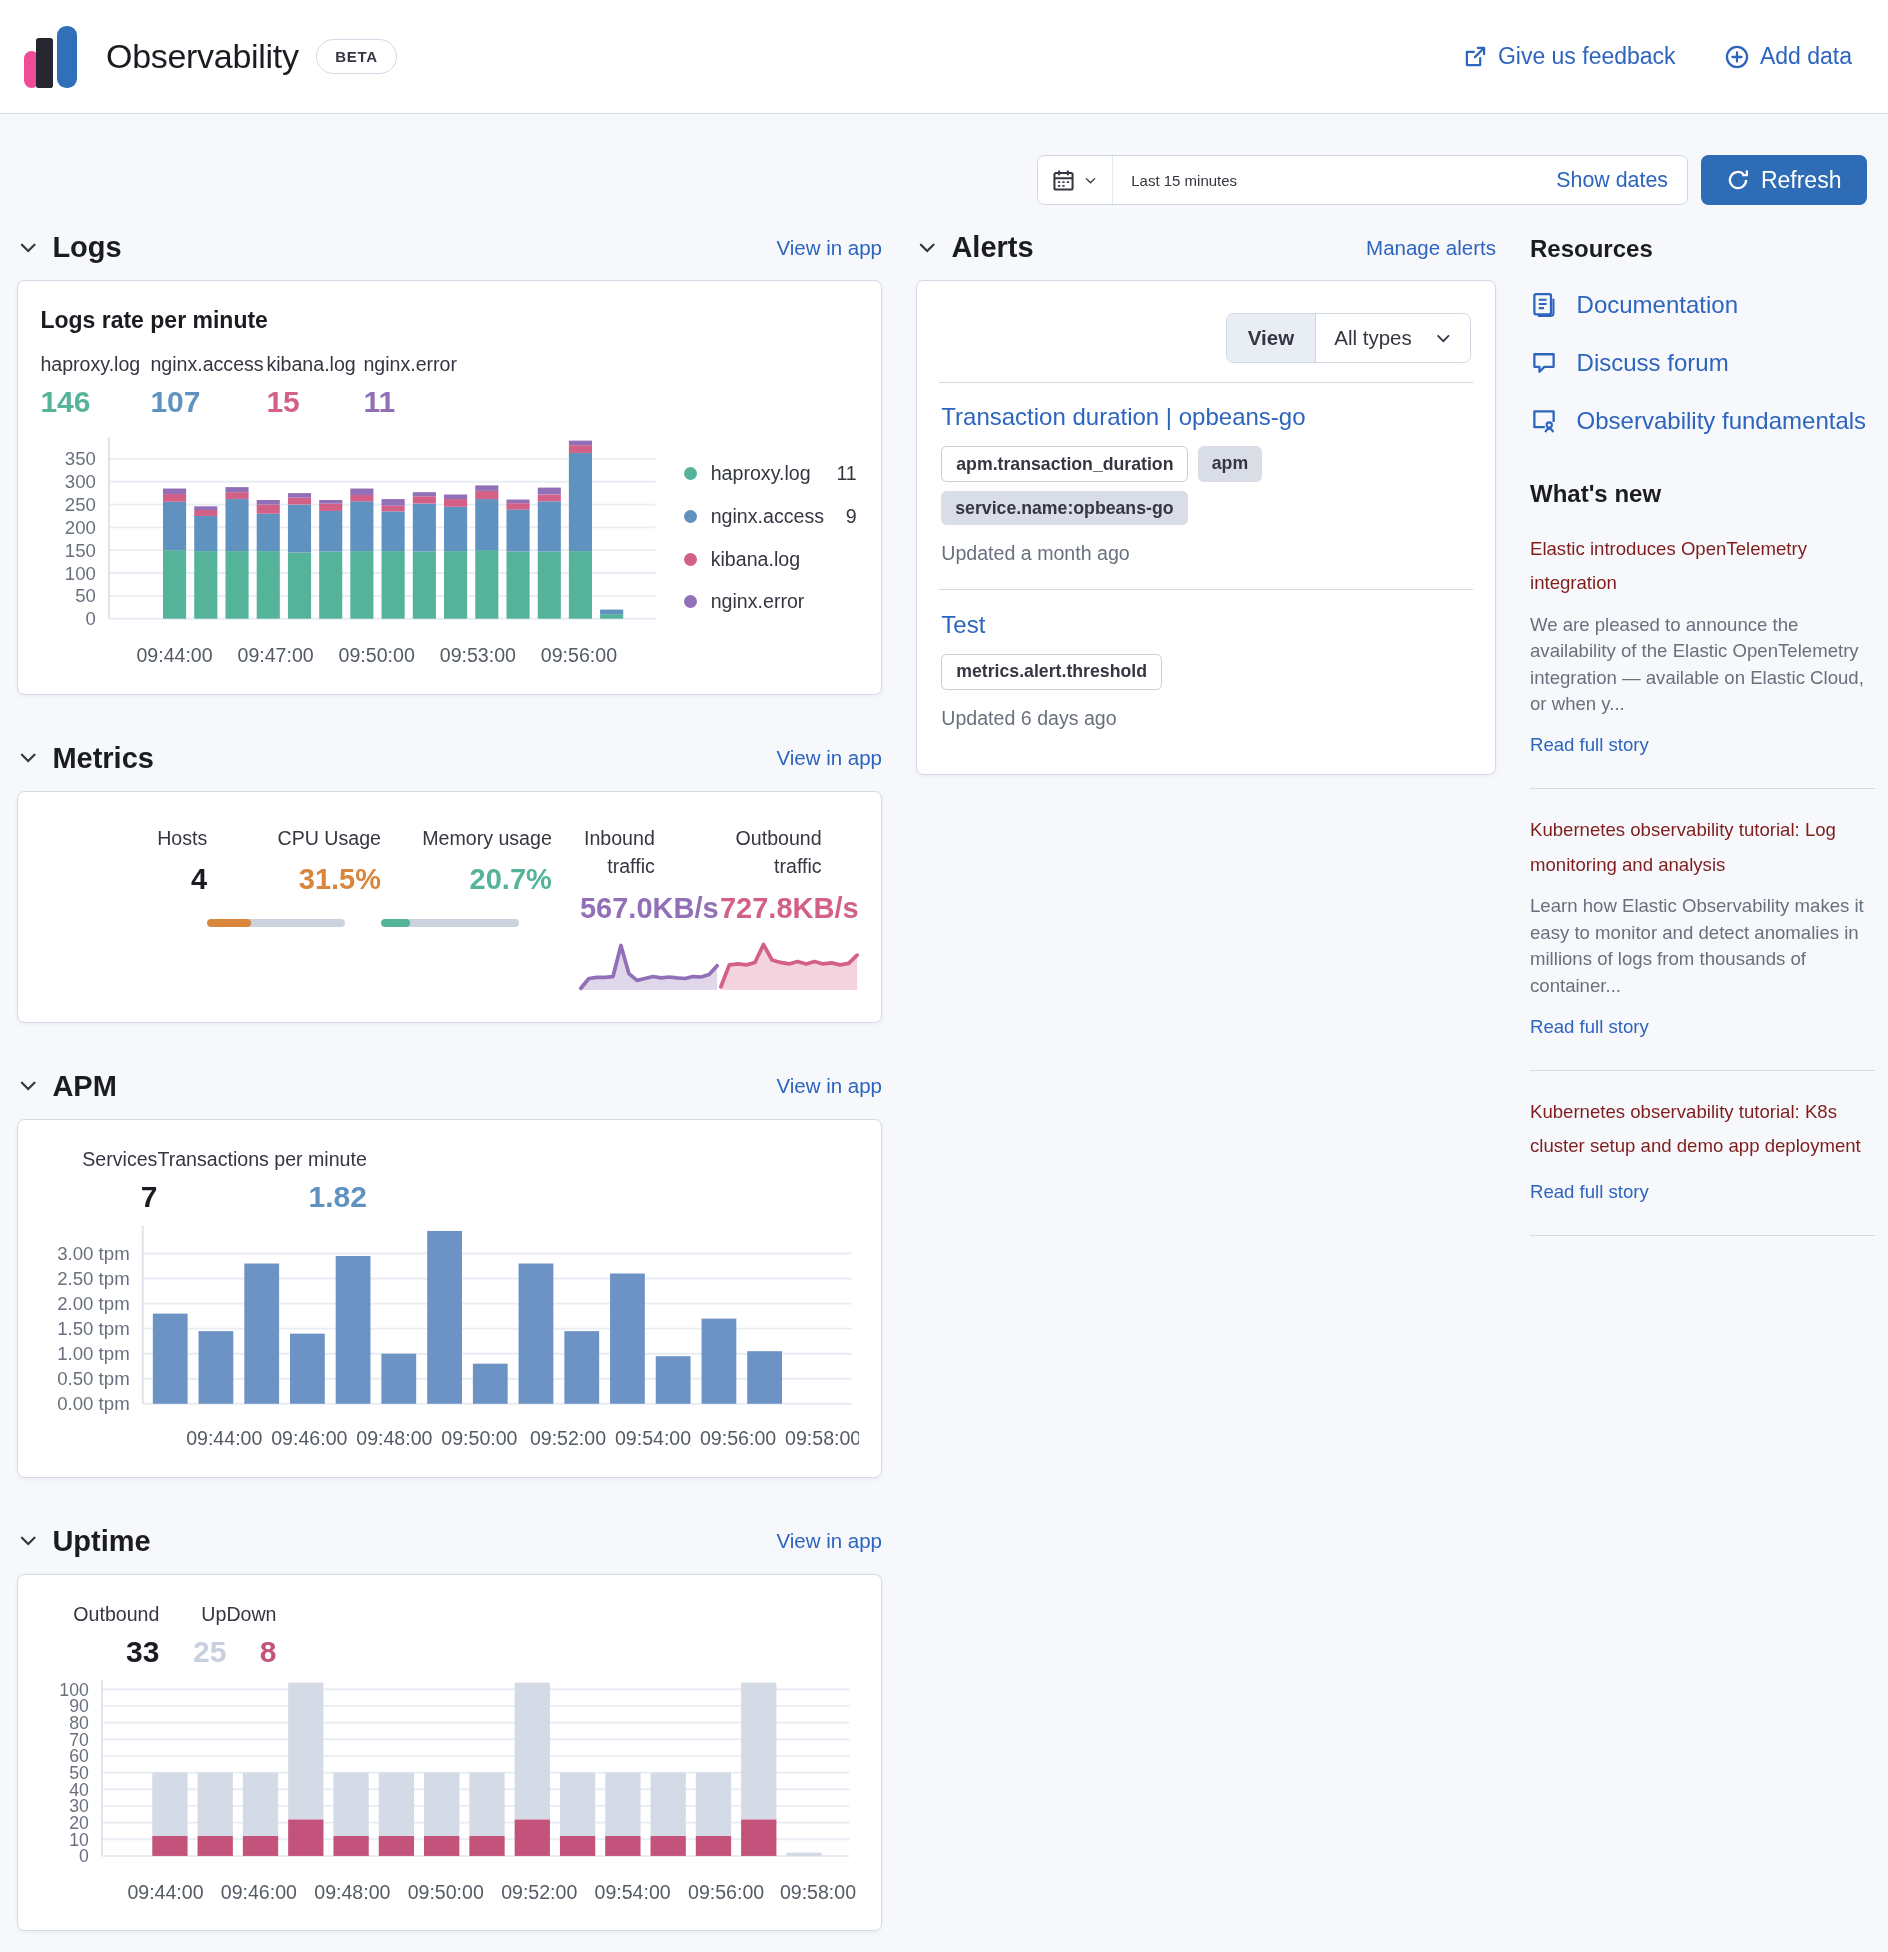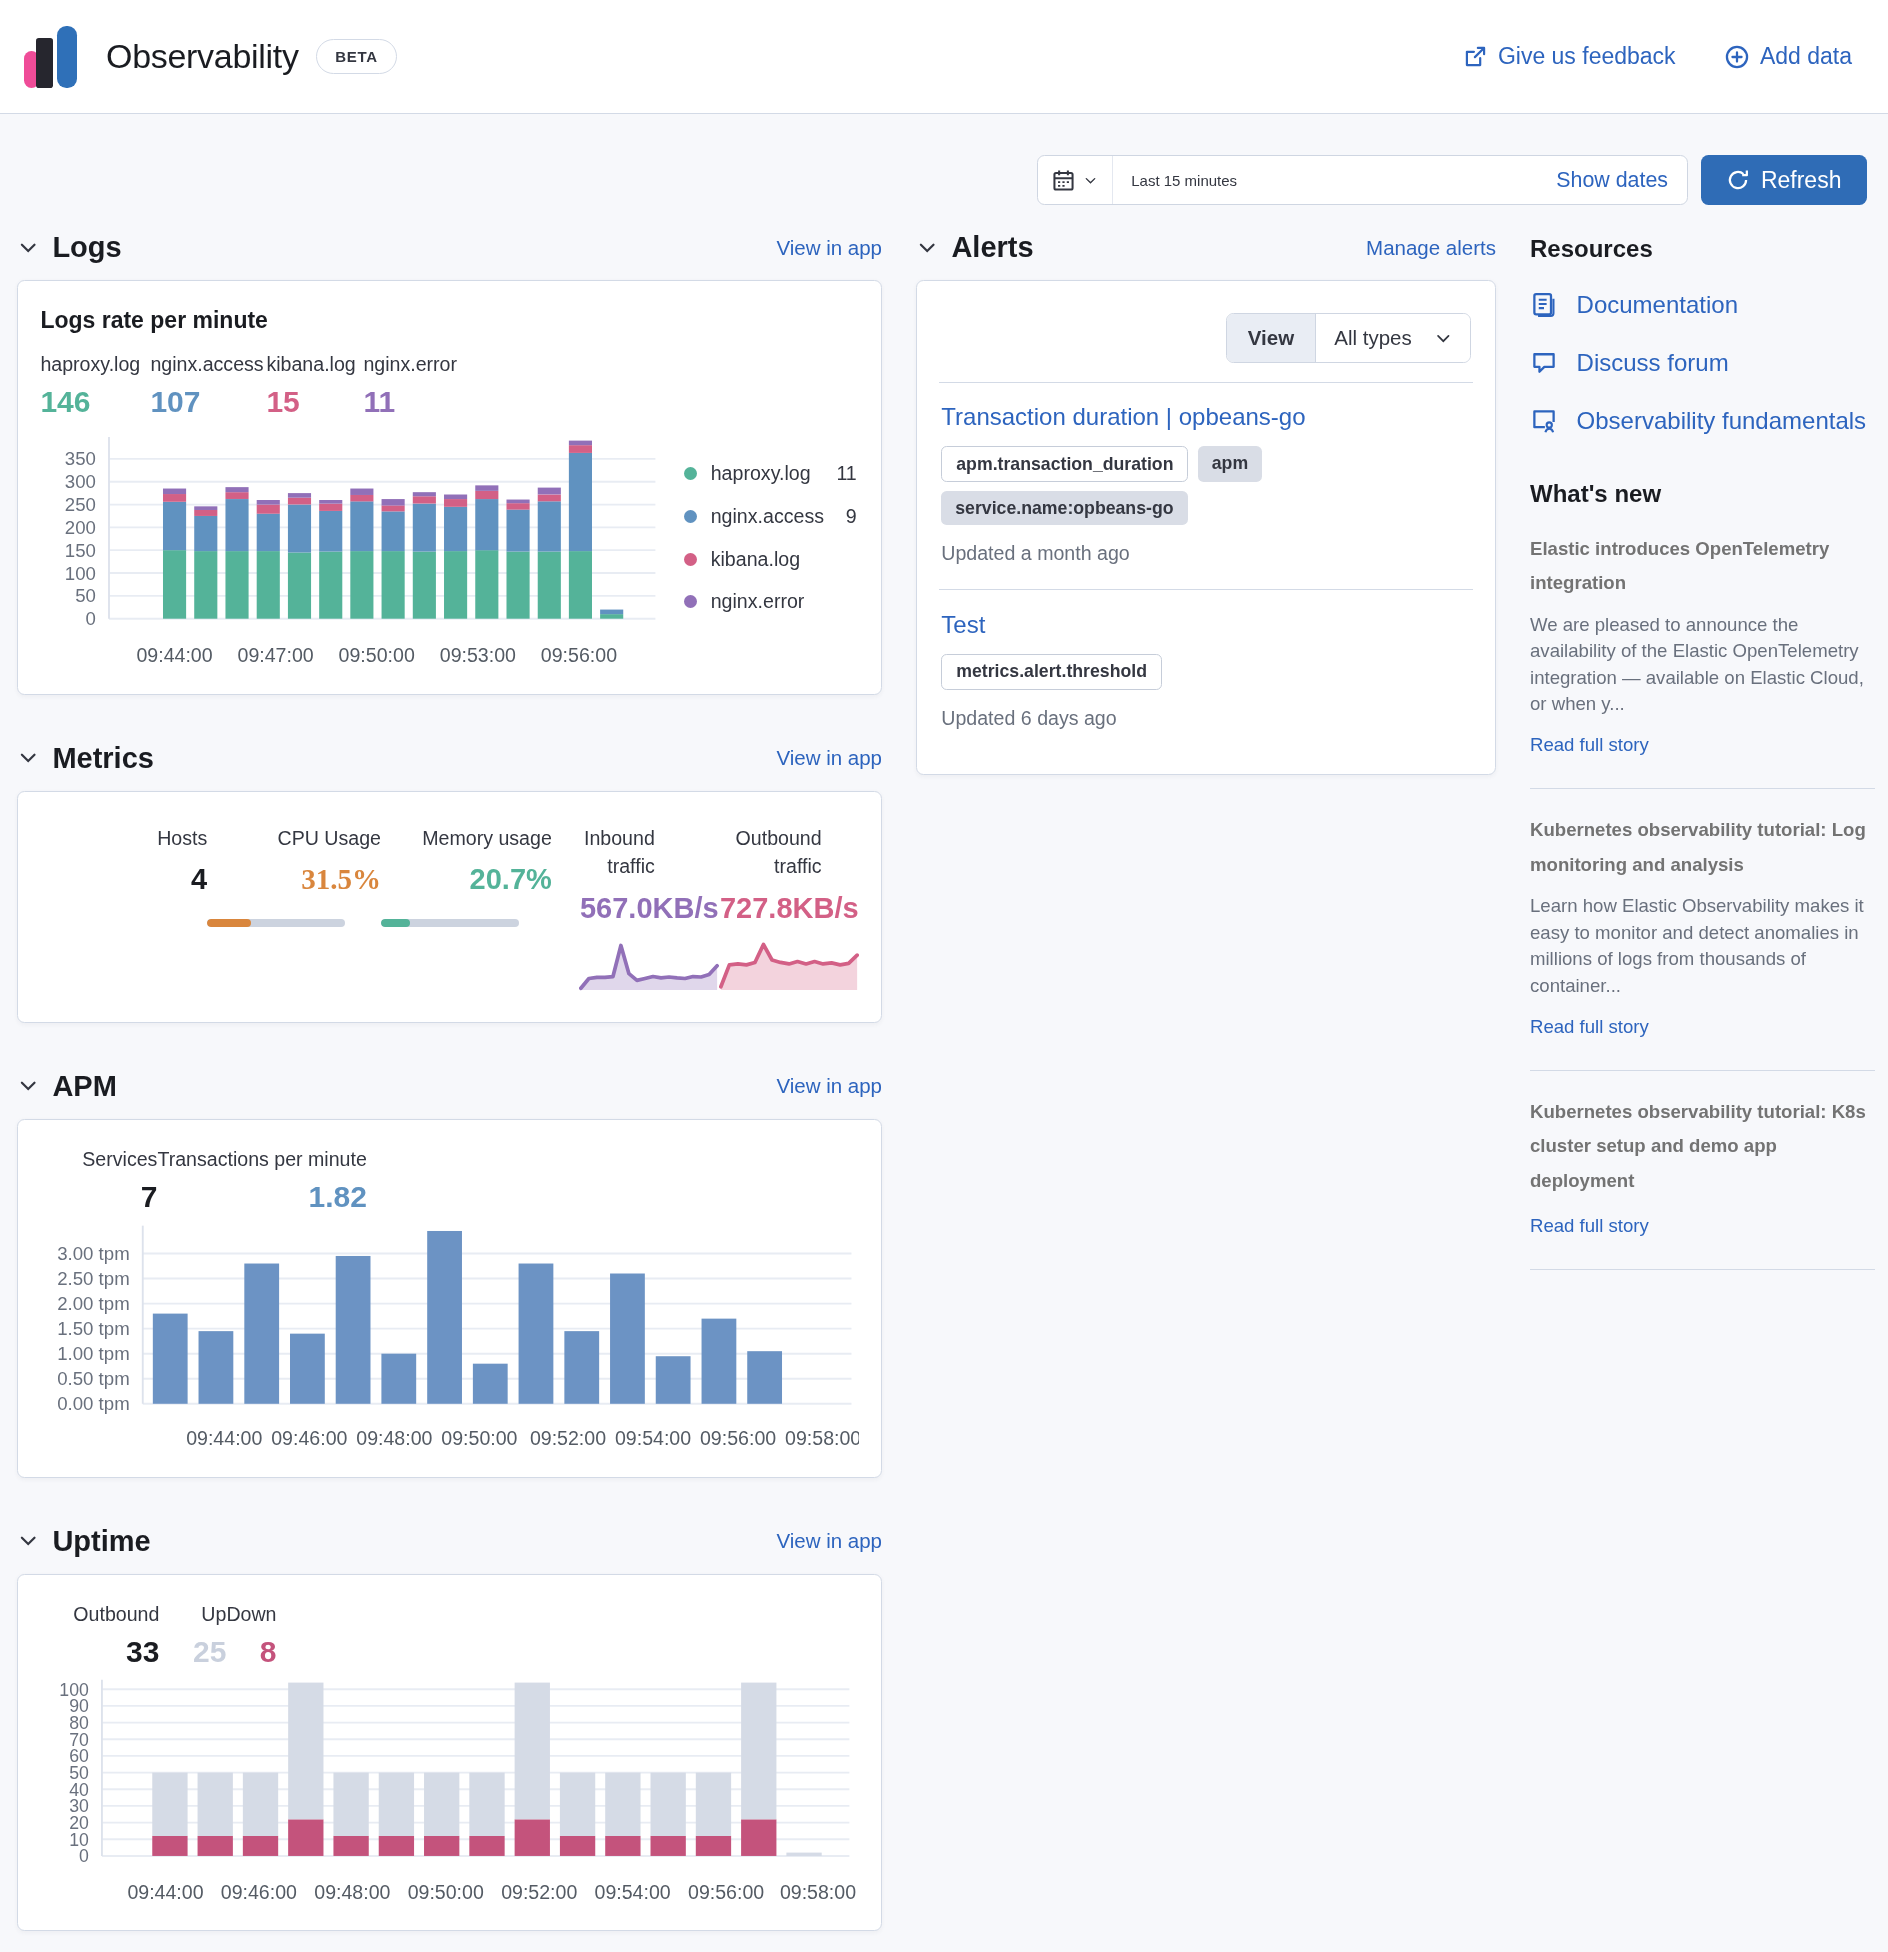--- a/index.html
+++ b/index.html
@@ -110,21 +110,21 @@
     white-space:nowrap; }
   .badge.hollow { background:#fff; border:0.9px solid #c6cdd9; }
   .badge.filled { background:#d9dde6; }
   .updated { font-size:19.6px; color:#69707D; }
 
   
   .rcol h3 { font-size:24px; font-weight:700; color:#1a1c21; margin:7.5px 0 28px; }
   .rcol h3.wn { margin-top:45px; margin-bottom:5.6px; }
   .res-link { display:flex; align-items:flex-start; gap:18.6px; color:#2D64BE; font-size:24px;
     margin-bottom:30px; }
-  .news h4 { font-size:18.6px; font-weight:700; color:#737373; line-height:1.85; margin:24px 0 0; }
+  .news h4 { font-size:18.6px; font-weight:400; color:#7f1d1d; line-height:1.85; margin:24px 0 0; }
   .news p { font-size:18.6px; color:#69707D; line-height:1.42; margin:11.2px 0 0; }
   .news a { display:inline-block; margin-top:17px; font-size:18.6px; color:#2D64BE; }
   .news hr { border:none; border-top:0.9px solid #d3dae6; margin:32px 0 0; }
 </style>
 </head>
 <body>
 
 <header>
   <div class="logo">
     <i class="bar-pink"></i>
@@ -338,21 +338,21 @@
           <a class="sec-action">View in app</a>
         </div>
         <div class="panel">
           <div class="m-stats">
             <div class="m-stat">
               <div class="m-label oneline">Hosts</div>
               <div class="m-value" style="color: rgb(26, 28, 33);">4</div>
             </div>
             <div class="m-stat">
               <div class="m-label oneline">CPU Usage</div>
-              <div class="m-value" style="color: rgb(217, 134, 61); font-family: Liberation Serif, serif;">31.5%</div>
+              <div class="m-value" style="color: rgb(217, 134, 61);">31.5%</div>
               <div class="pbar">
                   <span class="pfill" style="background: rgb(217, 134, 61); width: 31.5%;"></span>
                 </div>
             </div>
             <div class="m-stat">
               <div class="m-label oneline">Memory usage</div>
               <div class="m-value" style="color: rgb(84, 179, 153);">20.7%</div>
               <div class="pbar">
                   <span class="pfill" style="background: rgb(84, 179, 153); width: 20.7%;"></span>
                 </div>

